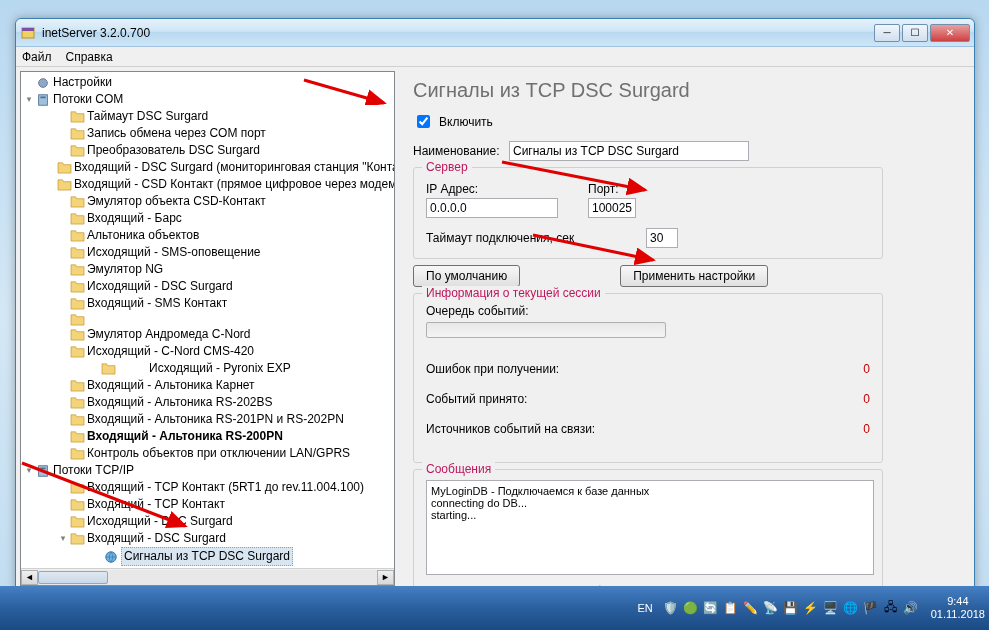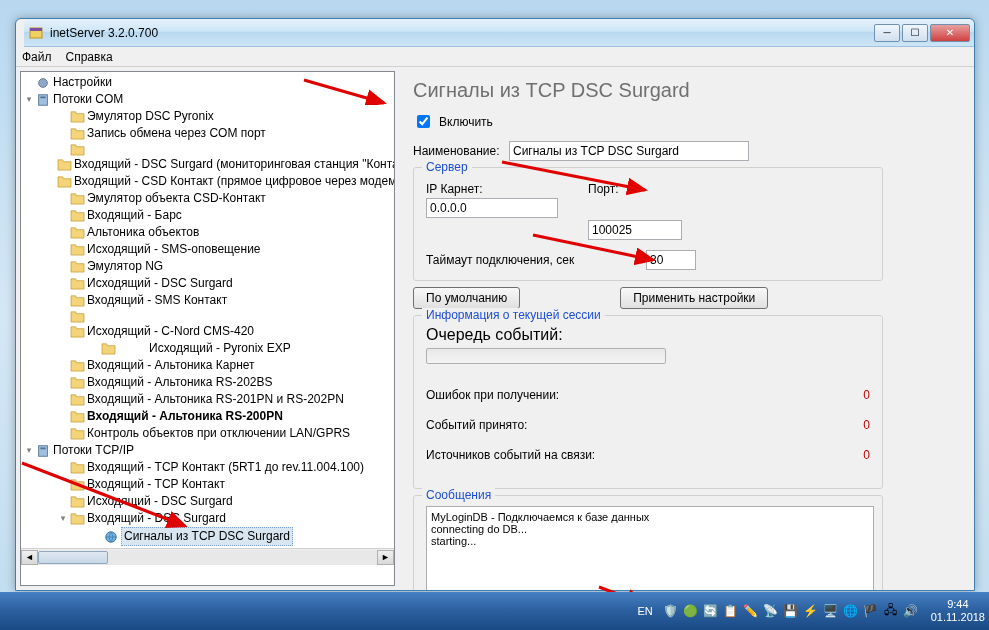--- a/index.html
+++ b/index.html
@@ -1,20 +1,20 @@
 <!DOCTYPE html>
 <html><head>
 <meta charset="utf-8">
 <style>
 * { box-sizing: border-box; font-family: "Segoe UI", Tahoma, sans-serif; }
 body { margin: 0; padding: 0; width: 989px; height: 630px; background: linear-gradient(to bottom, #b8d8f0 0%, #d4e7f5 50%, #c0dcf0 100%); overflow: hidden; position: relative; }
 
 
 .window { position: absolute; top: 18px; left: 15px; width: 960px; height: 573px; background: #f0f0f0; border: 1px solid #3c7fb1; border-radius: 6px 6px 0 0; box-shadow: 0 0 10px rgba(0,0,0,0.3); }
-.titlebar { height: 28px; background: linear-gradient(to bottom, #e8f1fb 0%, #cde6f7 45%, #b9d8ef 50%, #cde6f7 100%); border-radius: 6px 6px 0 0; display: flex; align-items: center; padding: 0 4px; border-bottom: 1px solid #a0c0e0; margin-left: 8px; }
+.titlebar { height: 28px; background: linear-gradient(to bottom, #e8f1fb 0%, #cde6f7 45%, #b9d8ef 50%, #cde6f7 100%); border-radius: 6px 6px 0 0; display: flex; align-items: center; padding: 0 4px; border-bottom: 1px solid #a0c0e0; }
 .title-icon { width: 16px; height: 16px; margin-right: 6px; }
 .title-text { font-size: 12px; color: #000; flex: 1; }
 .winbtns { display: flex; gap: 2px; }
 .winbtn { width: 26px; height: 18px; border: 1px solid #7090b0; background: linear-gradient(to bottom, #f0f6fc, #d0e0f0); border-radius: 2px; display: flex; align-items: center; justify-content: center; font-size: 10px; cursor: pointer; }
 .winbtn.close { background: linear-gradient(to bottom, #e8a0a0, #d04040); color: white; width: 40px; }
 
 .menubar { height: 20px; background: #f0f0f0; display: flex; align-items: center; padding: 0 6px; font-size: 12px; gap: 14px; border-bottom: 1px solid #d0d0d0; }
 .menuitem { cursor: pointer; }
 
 .content { display: flex; height: calc(100% - 48px); }
@@ -26,29 +26,29 @@
 .treeicon { width: 16px; height: 14px; display: inline-flex; align-items: center; justify-content: center; margin-right: 2px; font-size: 11px; }
 .label { }
 
 .mainpanel { flex: 1; padding: 8px 14px; overflow: auto; }
 .page-title { font-size: 20px; color: #707070; margin: 4px 0 10px 0; font-weight: normal; }
 .checkrow { display: flex; align-items: center; gap: 6px; font-size: 12px; margin-bottom: 10px; }
 .fieldrow { display: flex; align-items: center; gap: 6px; font-size: 12px; margin-bottom: 6px; }
 .fieldrow label { width: 90px; }
 input[type=text] { border: 1px solid #abadb3; padding: 1px 3px; font-size: 12px; height: 20px; }
 .groupbox { border: 1px solid #d0d0d0; border-radius: 3px; padding: 10px 12px 10px 12px; margin: 6px 0; position: relative; width: 470px; }
-.groupbox .legend { position: absolute; top: -8px; left: 8px; background: #f0f0f0; padding: 0 4px; font-size: 12px; color: #1d4ed8; }
+.groupbox .legend { position: absolute; top: -8px; left: 8px; background: #f0f0f0; padding: 0 4px; font-size: 12px; color: #be185d; }
 .btn { border: 1px solid #707070; background: linear-gradient(to bottom, #f8f8f8, #e0e0e0); padding: 3px 12px; font-size: 12px; border-radius: 3px; cursor: pointer; }
 .statrow { display: flex; justify-content: space-between; font-size: 12px; margin: 16px 0; }
 .statrow .val { color: #c00000; width: 30px; text-align: right; }
 .msgbox { width: 448px; height: 95px; border: 1px solid #abadb3; background: white; font-size: 11px; padding: 4px; overflow: auto; resize: none; font-family: "Segoe UI", Tahoma, sans-serif; }
 .progressbar { width: 240px; height: 16px; border: 1px solid #b0b0b0; background: linear-gradient(to bottom, #e8e8e8, #f4f4f4); border-radius: 2px; }
 
 
-.taskbar { position: absolute; bottom: 0; left: 0; right: 0; height: 38px; background: linear-gradient(to bottom, #4580c4, #2b5f9e 50%, #1a4a85); display: flex; align-items: center; justify-content: flex-end; padding: 0 4px; gap: 6px; }
+.taskbar { position: absolute; bottom: 0; left: 0; right: 0; height: 44px; background: linear-gradient(to bottom, #4580c4, #2b5f9e 50%, #1a4a85); display: flex; align-items: center; justify-content: flex-end; padding: 0 4px; gap: 6px; }
 .tray { display: flex; align-items: center; gap: 4px; }
 .tray-icon { width: 16px; height: 16px; display: flex; align-items: center; justify-content: center; font-size: 12px; }
 .clock { color: white; font-size: 11px; text-align: center; line-height: 13px; margin-left: 6px; }
 .lang { color: white; font-size: 11px; margin-right: 4px; }
 
 
 .arrow { position: absolute; pointer-events: none; }
 
 .hscroll { height: 17px; border-top: 1px solid #d0d0d0; background: #f0f0f0; position: sticky; bottom: 0; display: flex; align-items: center; }
 .hscroll-btn { width: 17px; height: 15px; border: 1px solid #b0b0b0; background: linear-gradient(#f0f0f0,#d8d8d8); display: flex; align-items: center; justify-content: center; font-size: 9px; }
@@ -97,38 +97,39 @@
             </span>
             <span class="label">Потоки COM</span>
           </div>
           <div class="tree-item" style="padding-left: 34px;">
             <span class="expander"></span>
             <span class="treeicon">
               <svg width="15" height="13" viewBox="0 0 16 14">
                 <path d="M1 3 L1 13 L15 13 L15 4 L7 4 L6 2 L1 2 Z" fill="#f4d47a" stroke="#c09020" stroke-width="0.7"></path>
               </svg>
             </span>
-            <span class="label">Эмулятор DSC Pyronix</span>
+            <span class="label">Таймаут DSC Surgard</span>
           </div>
           <div class="tree-item" style="padding-left: 34px;">
             <span class="expander"></span>
             <span class="treeicon">
               <svg width="15" height="13" viewBox="0 0 16 14">
                 <path d="M1 3 L1 13 L15 13 L15 4 L7 4 L6 2 L1 2 Z" fill="#f4d47a" stroke="#c09020" stroke-width="0.7"></path>
               </svg>
             </span>
             <span class="label">Запись обмена через COM порт</span>
           </div>
           <div class="tree-item" style="padding-left: 34px;">
             <span class="expander"></span>
             <span class="treeicon">
               <svg width="15" height="13" viewBox="0 0 16 14">
                 <path d="M1 3 L1 13 L15 13 L15 4 L7 4 L6 2 L1 2 Z" fill="#f4d47a" stroke="#c09020" stroke-width="0.7"></path>
               </svg>
             </span>
+            <span class="label">Преобразователь DSC Surgard</span>
           </div>
           <div class="tree-item" style="padding-left: 34px;">
             <span class="expander"></span>
             <span class="treeicon">
               <svg width="15" height="13" viewBox="0 0 16 14">
                 <path d="M1 3 L1 13 L15 13 L15 4 L7 4 L6 2 L1 2 Z" fill="#f4d47a" stroke="#c09020" stroke-width="0.7"></path>
               </svg>
             </span>
             <span class="label">Входящий - DSC Surgard (мониторинговая станция "Контакт")</span>
           </div>
@@ -204,20 +205,29 @@
             </span>
             <span class="label">Входящий - SMS Контакт</span>
           </div>
           <div class="tree-item" style="padding-left: 34px;">
             <span class="expander"></span>
             <span class="treeicon">
               <svg width="15" height="13" viewBox="0 0 16 14">
                 <path d="M1 3 L1 13 L15 13 L15 4 L7 4 L6 2 L1 2 Z" fill="#f4d47a" stroke="#c09020" stroke-width="0.7"></path>
               </svg>
             </span>
+          </div>
+          <div class="tree-item" style="padding-left: 34px;">
+            <span class="expander"></span>
+            <span class="treeicon">
+              <svg width="15" height="13" viewBox="0 0 16 14">
+                <path d="M1 3 L1 13 L15 13 L15 4 L7 4 L6 2 L1 2 Z" fill="#f4d47a" stroke="#c09020" stroke-width="0.7"></path>
+              </svg>
+            </span>
+            <span class="label">Эмулятор Андромеда C-Nord</span>
           </div>
           <div class="tree-item" style="padding-left: 34px;">
             <span class="expander"></span>
             <span class="treeicon">
               <svg width="15" height="13" viewBox="0 0 16 14">
                 <path d="M1 3 L1 13 L15 13 L15 4 L7 4 L6 2 L1 2 Z" fill="#f4d47a" stroke="#c09020" stroke-width="0.7"></path>
               </svg>
             </span>
             <span class="label">Исходящий - C-Nord CMS-420</span>
           </div>
@@ -347,40 +357,40 @@
         <span>Включить</span>
       </div>
       <div class="fieldrow">
         <label>Наименование:</label>
         <input type="text" style="width: 240px;" value="Сигналы из TCP DSC Surgard">
       </div>
       <div class="groupbox">
         <div class="legend">Сервер</div>
         <div style="display:flex;gap:30px;margin-top:4px">
           <div>
-            <div style="font-size:12px;margin-bottom:2px">IP Карнет:</div>
+            <div style="font-size:12px;margin-bottom:2px">IP Адрес:</div>
             <input type="text" style="width: 132px;" value="0.0.0.0">
           </div>
           <div>
             <div style="font-size:12px;margin-bottom:2px">Порт:</div>
-            <input type="text" style="width: 94px; margin-top: 22px;" value="100025">
+            <input type="text" style="width: 48px;" value="100025">
           </div>
         </div>
         <div style="display:flex;gap:30px;margin-top:10px;align-items:center">
           <div style="font-size:12px;width:190px">Таймаут подключения, сек</div>
-          <input type="text" style="width: 50px;" value="30">
+          <input type="text" style="width: 32px;" value="30">
         </div>
       </div>
       <div style="display:flex;gap:100px;margin:6px 0">
         <button class="btn">По умолчанию</button>
         <button class="btn">Применить настройки</button>
       </div>
       <div class="groupbox">
         <div class="legend">Информация о текущей сессии</div>
-        <div style="font-size:16px;margin-bottom:4px">Очередь событий:</div>
+        <div style="font-size:12px;margin-bottom:4px">Очередь событий:</div>
         <div class="progressbar"></div>
         <div style="height:8px"></div>
         <div class="statrow">
             <span>Ошибок при получении:</span>
             <span class="val">0</span>
           </div>
         <div class="statrow">
             <span>Событий принято:</span>
             <span class="val">0</span>
           </div>

